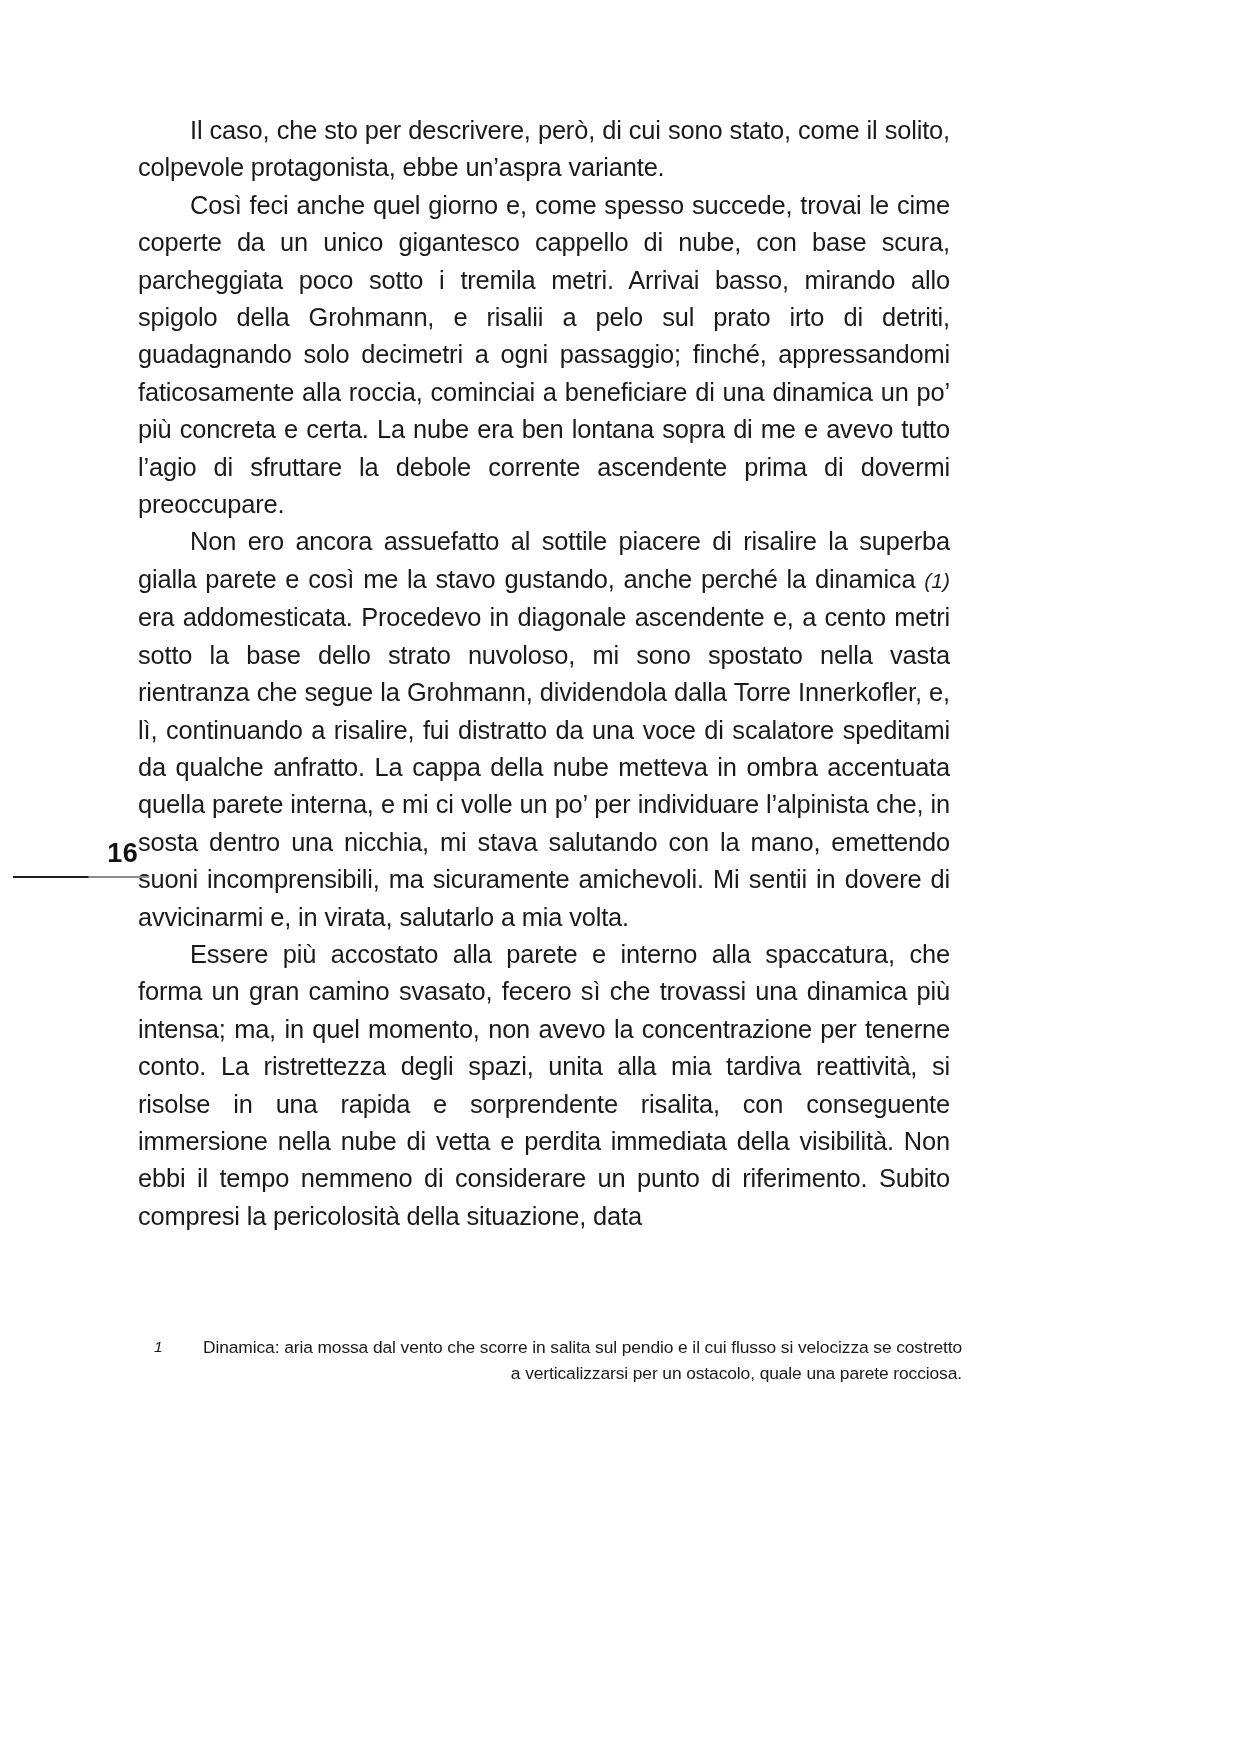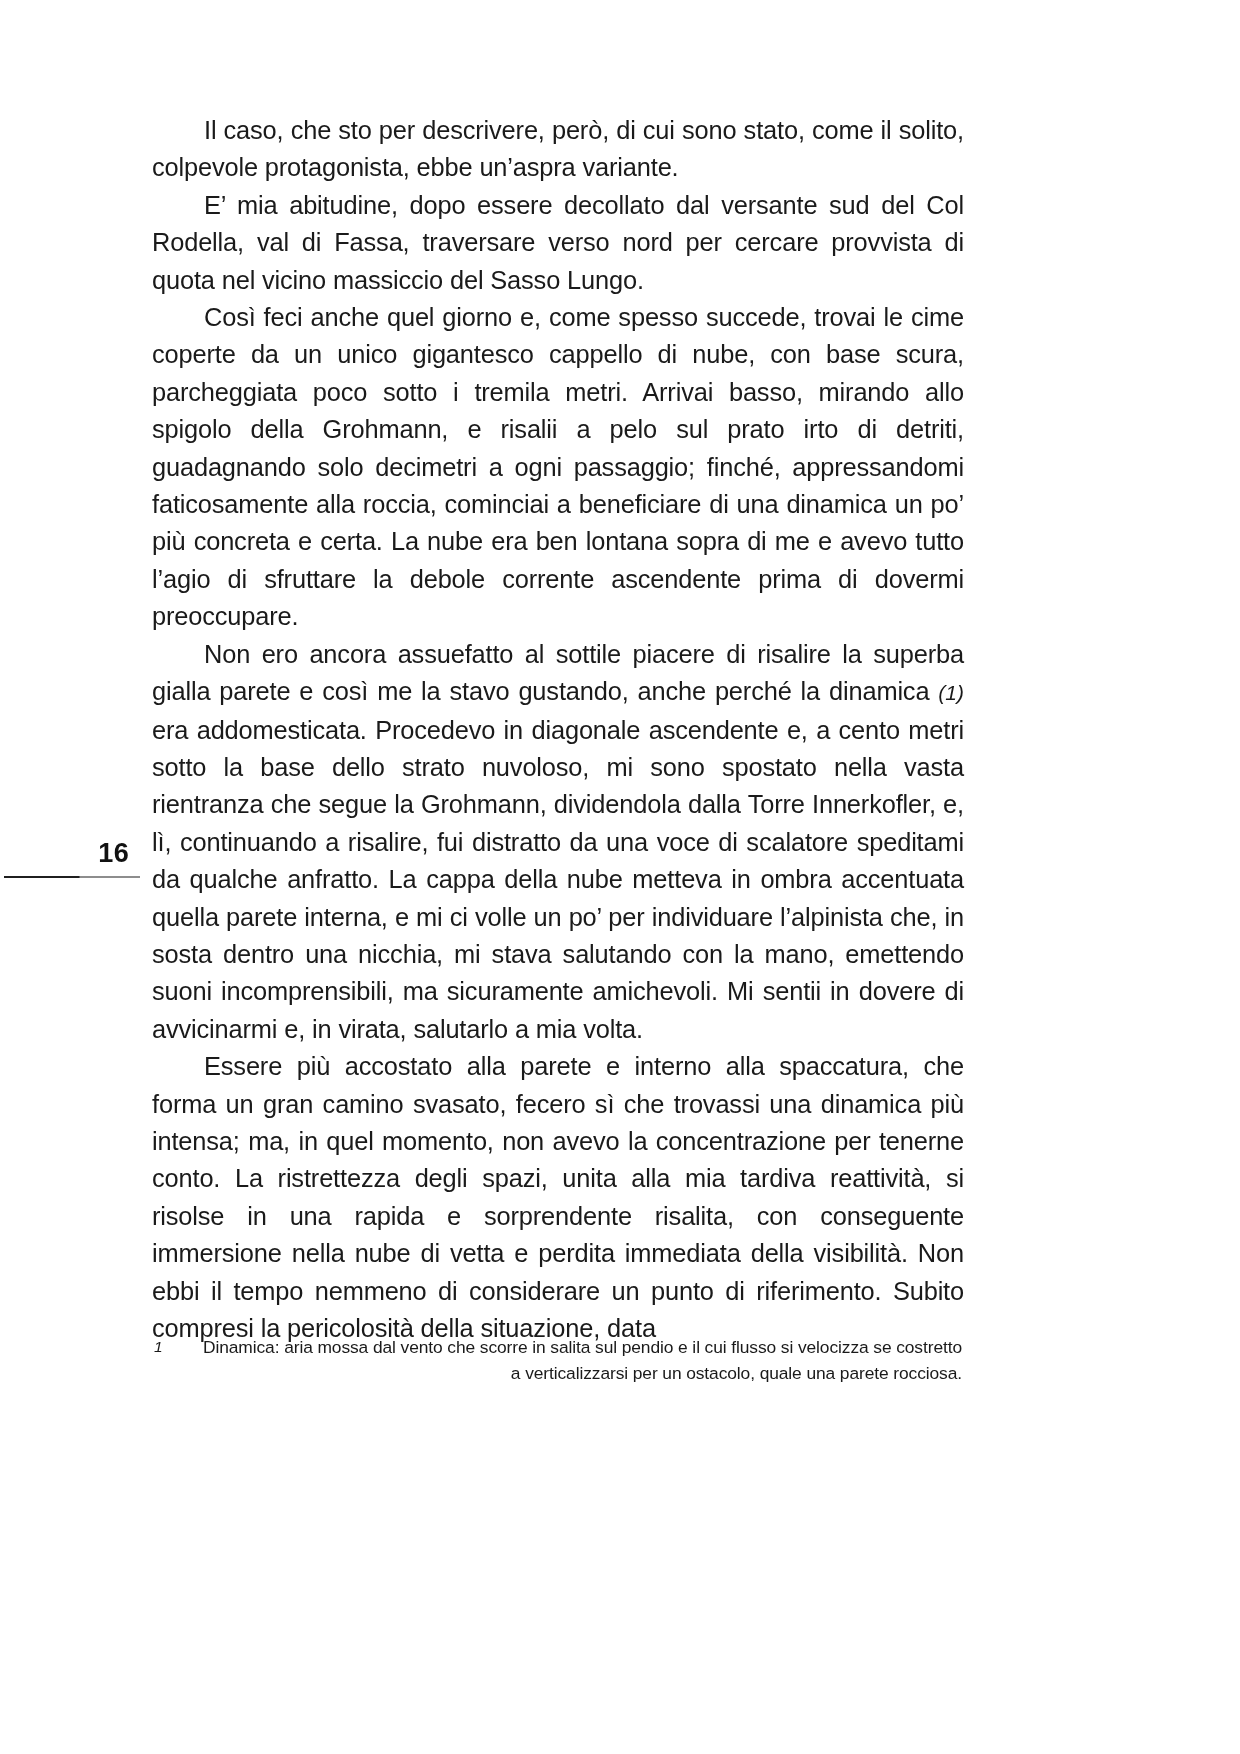--- a/index.html
+++ b/index.html
@@ -14,21 +14,21 @@
     height: 1754px;
     background: #ffffff;
     overflow: hidden;
     font-family: "Liberation Sans", sans-serif;
     color: #1a1a1a;
   }
 
   
   .text-column {
     position: absolute;
-    left: 152px;
+    left: 138px;
     top: 112px;
     width: 812px;
   }
 
   .para {
     margin: 0;
     text-align: justify;
     text-justify: inter-word;
     font-size: 25.4px;
     line-height: 37.4px;
@@ -43,21 +43,21 @@
 
   .fn-ref {
     font-style: italic;
     font-size: 21px;
     letter-spacing: 0px;
   }
 
   
   .folio-block {
     position: absolute;
-    left: 4px;
+    left: 13px;
     top: 838px;
     width: 136px;
     text-align: right;
   }
   .folio-number {
     display: block;
     font-size: 27px;
     font-weight: bold;
     line-height: 30px;
     color: #111111;
@@ -102,21 +102,20 @@
 </style>
 </head>
 <body>
 
 <div class="page">
 
   <div class="text-column">
 
     <p class="para">Il caso, che sto per descrivere, però, di cui sono stato, come il solito, colpevole protagonista, ebbe un’aspra variante.</p>
 
-    <p class="para">E’ mia abitudine, dopo essere decollato dal versante sud del Col Rodella, val di Fassa, traversare verso nord per cercare provvista di quota nel vicino massiccio del Sasso Lungo.</p>
 
     <p class="para">Così feci anche quel giorno e, come spesso succede, trovai le cime coperte da un unico gigantesco cappello di nube, con base scura, parcheggiata poco sotto i tremila metri. Arrivai basso, mirando allo spigolo della Grohmann, e risalii a pelo sul prato irto di detriti, guadagnando solo decimetri a ogni passaggio; finché, appressandomi faticosamente alla roccia, cominciai a beneficiare di una dinamica un po’ più concreta e certa. La nube era ben lontana sopra di me e avevo tutto l’agio di sfruttare la debole corrente ascendente prima di dovermi preoccupare.</p>
 
     <p class="para"><span>Non ero ancora assuefatto al sottile piacere di risalire la superba gialla parete e così me la stavo gustando, anche perché la dinamica </span><span class="fn-ref">(1)</span><span> era addomesticata. Procedevo in diagonale ascendente e, a cento metri sotto la base dello strato nuvoloso, mi sono spostato nella vasta rientranza che segue la Grohmann, dividendola dalla Torre Innerkofler, e, lì, continuando a risalire, fui distratto da una voce di scalatore speditami da qualche anfratto. La cappa della nube metteva in ombra accentuata quella parete interna, e mi ci volle un po’ per individuare l’alpinista che, in sosta dentro una nicchia, mi stava salutando con la mano, emettendo suoni incomprensibili, ma sicuramente amichevoli. Mi sentii in dovere di avvicinarmi e, in virata, salutarlo a mia volta.</span></p>
 
     <p class="para">Essere più accostato alla parete e interno alla spaccatura, che forma un gran camino svasato, fecero sì che trovassi una dinamica più intensa; ma, in quel momento, non avevo la concentrazione per tenerne conto. La ristrettezza degli spazi, unita alla mia tardiva reattività, si risolse in una rapida e sorprendente risalita, con conseguente immersione nella nube di vetta e perdita immediata della visibilità. Non ebbi il tempo nemmeno di considerare un punto di riferimento. Subito compresi la pericolosità della situazione, data</p>
 
   </div>
 
   <div class="folio-block">

